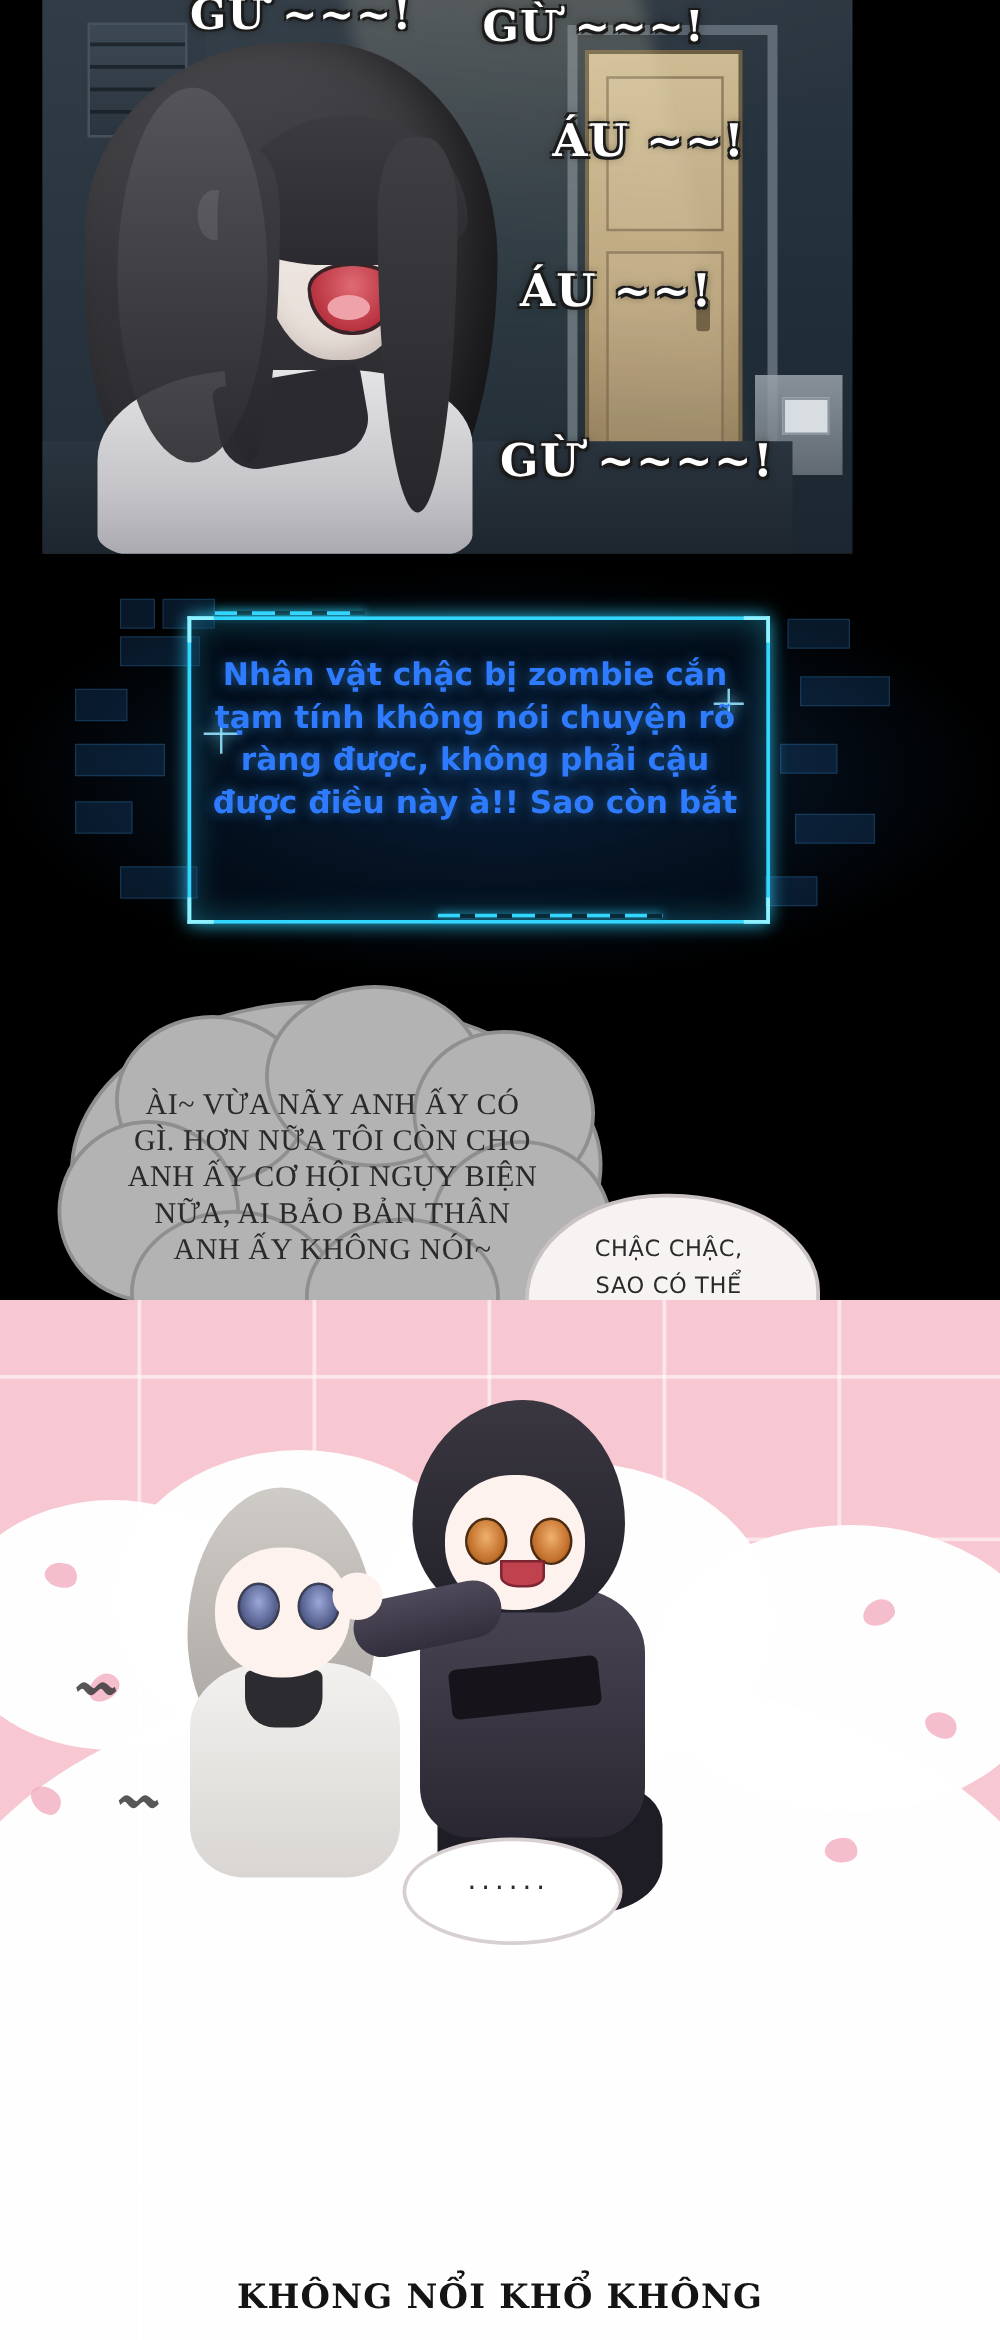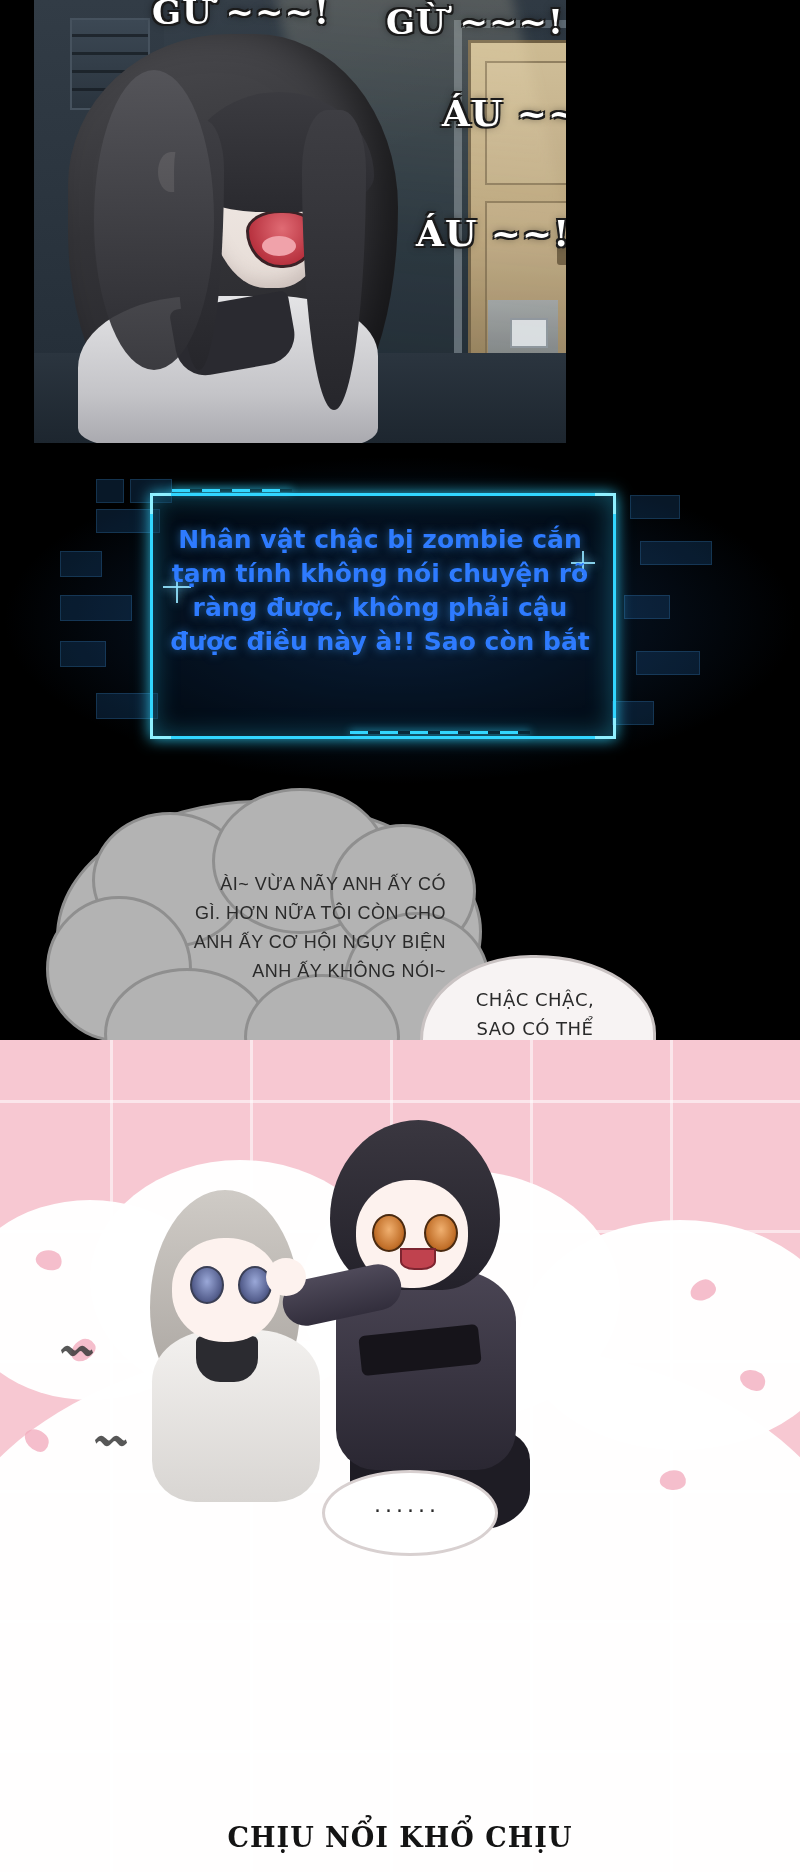--- a/index.html
+++ b/index.html
@@ -22,21 +22,21 @@
     height: 1872px;
     background: #000000;
     overflow: hidden;
   }
 
   
   .panel1 {
     position: absolute;
     left: 34px;
     top: 0px;
-    width: 532px;
+    width: 648px;
     height: 443px;
     overflow: hidden;
     background:
       linear-gradient(160deg, rgba(255,255,255,0.06) 0%, rgba(255,255,255,0) 45%),
       linear-gradient(180deg, #2c3640 0%, #23313c 40%, #1b2630 100%);
   }
   
   .p1-wall-left {
     position: absolute;
     left: 0; top: 0; width: 130px; height: 443px;
@@ -281,24 +281,24 @@
     left: 56px; top: 800px;
     width: 420px; height: 268px;
     border-radius: 48% 52% 50% 50% / 50% 48% 52% 50%;
     box-shadow: 0 0 0 0 rgba(0,0,0,0);
   }
   .cloud-lobe { position: absolute; background: #b3b3b3; border: 3px solid #8f8f8f; border-radius: 50%; }
   .cloud-text {
     position: absolute;
     left: 86px; top: 870px;
     width: 360px;
-    text-align: right;
+    text-align: center;
     color: #2a2a2a;
-    font-family: Liberation Sans, sans-serif;
-    font-size: 18px;
+    font-family: Liberation Serif, serif;
+    font-size: 24px;
     line-height: 29px;
     letter-spacing: .5px;
     text-transform: uppercase;
   }
 
   
   .balloon-white {
     position: absolute;
     left: 420px; top: 955px;
     width: 230px; height: 160px;
@@ -529,20 +529,21 @@
     <div class="p1-tongue"></div>
     <div class="p1-hair-front"></div>
     <div class="p1-hair-side" style="left:140px;top:120px;width:50px;height:250px"></div>
     <div class="p1-hair-side" style="left:268px;top:110px;width:64px;height:300px"></div>
     <div class="p1-hair-strand" style="left:60px;top:70px;width:120px;height:300px"></div>
 
     <div class="sfx" style="left:118px;top:-8px;font-size:34px;">GỪ ~~~!</div>
     <div class="sfx" style="left:352px;top:2px;font-size:34px;">GỪ ~~~!</div>
     <div class="sfx" style="left:408px;top:92px;font-size:36px;">ÁU ~~!</div>
     <div class="sfx" style="left:382px;top:212px;font-size:36px;">ÁU ~~!</div>
+    <div class="sfx" style="left:366px;top:348px;font-size:36px;">GỪ ~~~~!</div>
   </div>
 
   <div class="panel2">
     <div class="p2-grid-block" style="left:96px;top:24px;width:26px;height:22px;"></div>
     <div class="p2-grid-block" style="left:130px;top:24px;width:40px;height:22px;"></div>
     <div class="p2-grid-block" style="left:96px;top:54px;width:62px;height:22px;"></div>
     <div class="p2-grid-block" style="left:60px;top:96px;width:40px;height:24px;"></div>
     <div class="p2-grid-block" style="left:60px;top:140px;width:70px;height:24px;"></div>
     <div class="p2-grid-block" style="left:60px;top:186px;width:44px;height:24px;"></div>
     <div class="p2-grid-block" style="left:96px;top:238px;width:60px;height:24px;"></div>
@@ -579,20 +580,21 @@
   <div class="cloud-lobe" style="left:330px;top:824px;width:140px;height:128px;"></div>
   <div class="cloud-lobe" style="left:46px;top:896px;width:140px;height:140px;"></div>
   <div class="cloud-lobe" style="left:344px;top:912px;width:140px;height:132px;"></div>
   <div class="cloud-lobe" style="left:104px;top:968px;width:160px;height:126px;"></div>
   <div class="cloud-lobe" style="left:244px;top:974px;width:150px;height:120px;"></div>
 
   <div class="cloud-text">
     <div>ài~ vừa nãy anh ấy có</div>
     <div>gì. hơn nữa tôi còn cho</div>
     <div>anh ấy cơ hội ngụy biện</div>
+    <div>nữa, ai bảo bản thân</div>
     <div>anh ấy không nói~</div>
   </div>
 
   <div class="balloon-white"></div>
   <div class="balloon-white-text">
     <div>chậc chậc,</div>
     <div>sao có thể</div>
     <div>tính là bắt</div>
     <div>nạt chú~</div>
   </div>
@@ -641,14 +643,14 @@
   <div class="c2-mouth"></div>
   <div class="c2-arm"></div>
   <div class="c2-hand"></div>
 
   <div class="sweat" style="left:62px;top:1325px;">〰</div>
   <div class="sweat" style="left:96px;top:1415px;">〰</div>
 
   <div class="dots-balloon"></div>
   <div class="dots-text">......</div>
 
-  <div class="bottom-caption">CHỊU NỔI KHỔ CHỊU</div>
+  <div class="bottom-caption">KHÔNG NỔI KHỔ KHÔNG</div>
 </div>
 
 </body></html>

